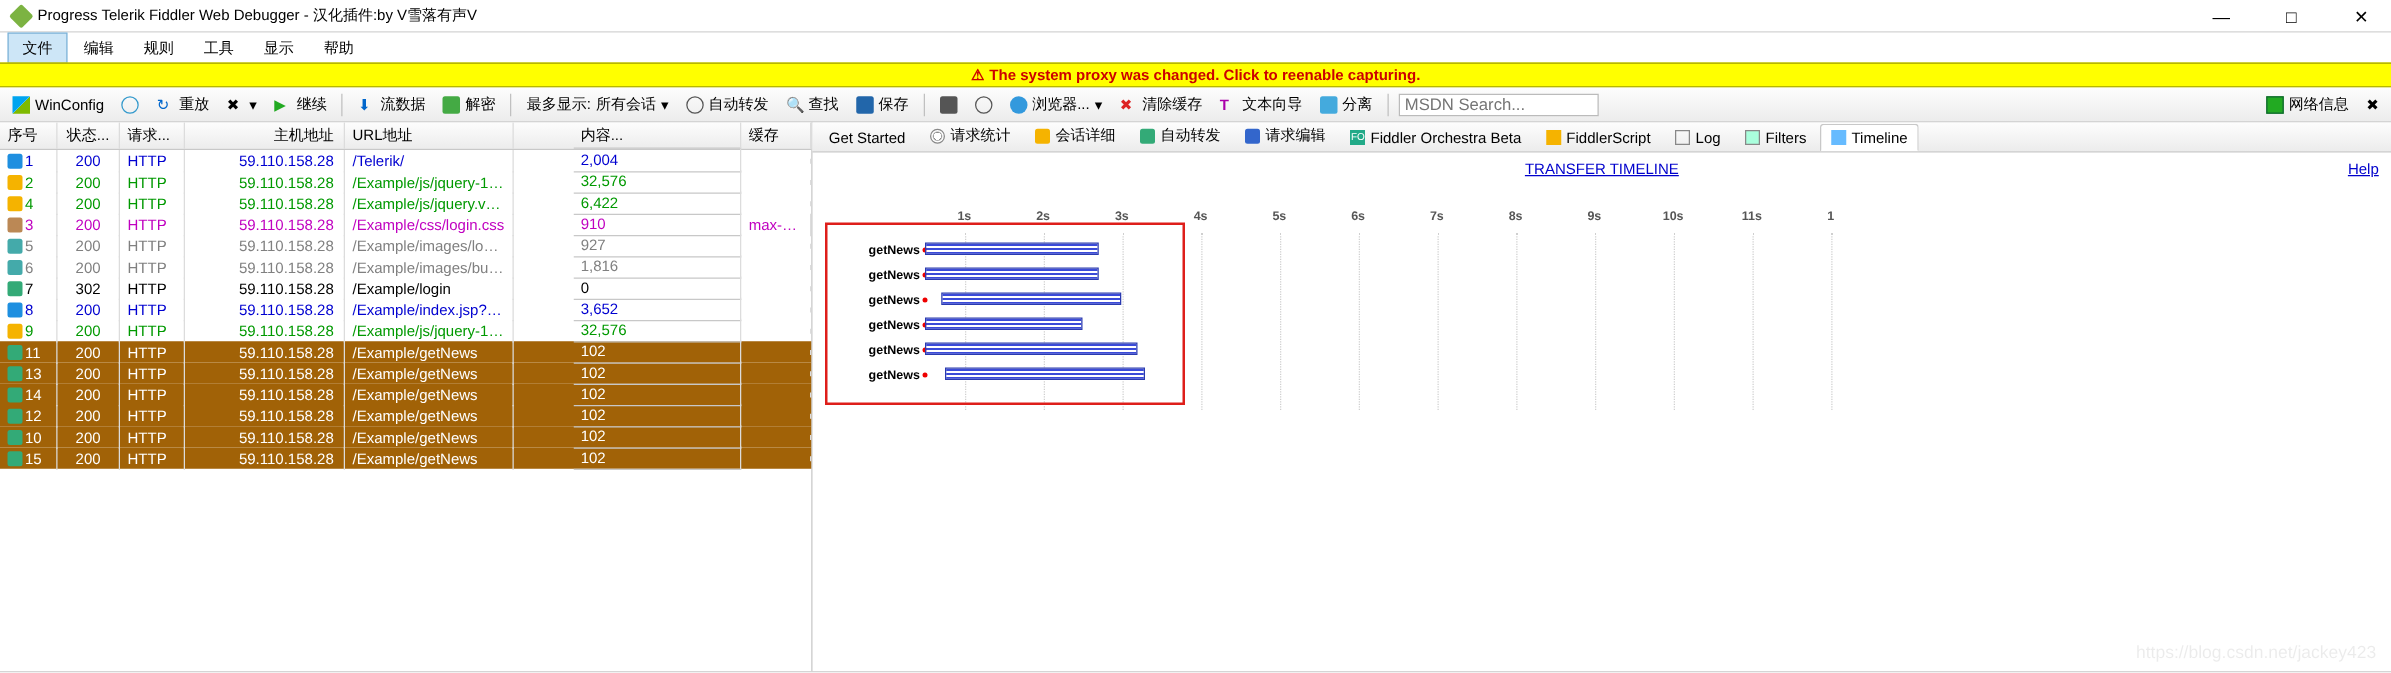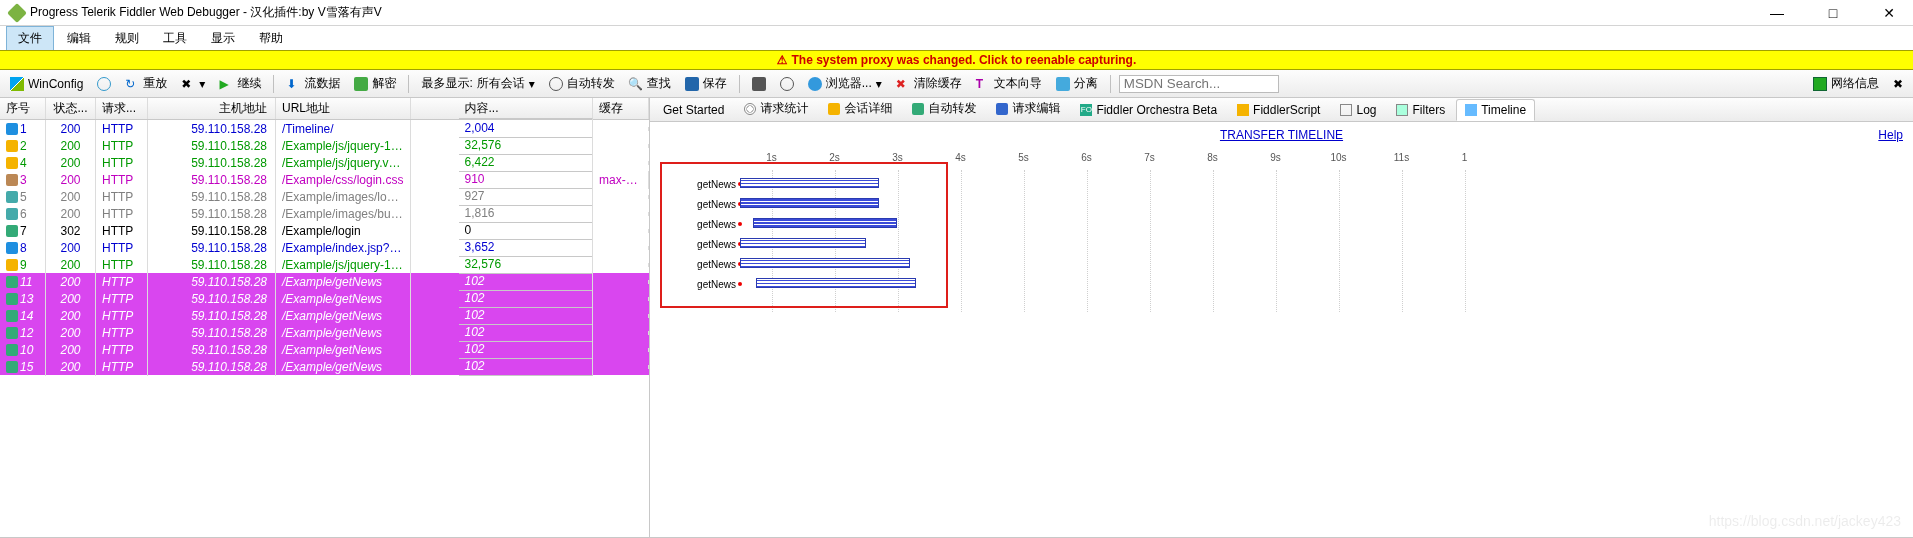--- a/index.html
+++ b/index.html
@@ -30,40 +30,40 @@
 .col.id { width: 46px; }
 .col.status { width: 50px; text-align: center; }
 .col.proto { width: 52px; }
 .col.host { width: 128px; text-align: right; padding-right: 8px; }
 .col.url { flex: 1; }
 .col.body { width: 54px; text-align: right; margin-left: 48px; }
 .col.cache { width: 56px; }
 .row { display: flex; height: 17px; align-items: center; font-size: 12px; }
 .row .col.id { display: flex; align-items: center; gap: 2px; }
 .row .micon { width: 12px; height: 12px; display: inline-block; border-radius: 2px; flex: none; }
-.row.sel { background: #d946ef; color: #fff; font-style: italic; }
+.row.sel { background: #a16207; color: #fff; }
 .row .num { text-align: center; }
 .right { flex: 1; display: flex; flex-direction: column; min-width: 0; justify-content: flex-end; }
 .tabstrip { height: 24px; background: linear-gradient(#fdfdfd,#ececec); border-bottom: 1px solid #c8c8c8; display: flex; align-items: flex-end; padding: 0 4px; gap: 2px; white-space: nowrap; }
 .tab { padding: 3px 8px; border: 1px solid transparent; display: inline-flex; align-items: center; gap: 4px; cursor: pointer; }
 .tab.active { border: 1px solid #c8c8c8; border-bottom: 1px solid #fff; background: #fff; border-radius: 3px 3px 0 0; }
 .tab .ticon { width: 12px; height: 12px; display: inline-block; }
 .ticon.clock { background: radial-gradient(circle,#fff 40%,#888 42%,#fff 60%); border: 1px solid #888; border-radius: 50%; }
 .ticon.chat { background: #f5b300; border-radius: 2px; }
 .ticon.fwd { background: #3a7; border-radius: 2px; }
 .ticon.edit { background: #36c; border-radius: 2px; }
 .ticon.fo { background: #2a8; color: #fff; font-size: 8px; line-height: 12px; text-align: center; }
 .ticon.fs { background: #f5b300; color: #fff; font-size: 8px; line-height: 12px; text-align: center; }
 .ticon.log { border: 1px solid #888; }
 .ticon.flt { border: 1px solid #888; background: #afd; }
 .ticon.tl { background: #6bf; }
 .timeline-pane { flex: 1; padding: 6px 10px; position: relative; overflow: hidden; }
 .tl-title { color: #0000cc; text-decoration: underline; font-weight: normal; text-align: center; }
 .help-link { position: absolute; right: 10px; top: 6px; color: #00c; text-decoration: underline; cursor: pointer; }
-.tl-chart { margin-top: 10px; height: 160px; position: relative; }
+.tl-chart { margin-top: 26px; height: 160px; position: relative; font-weight: bold; }
 .tl-axis { display: flex; margin-left: 80px; border-bottom: 1px solid transparent; }
 .tl-tick { flex: 0 0 63px; font-size: 10px; color: #555; text-align: center; position: relative; }
 .tl-grid { position: absolute; top: 18px; left: 80px; right: 10px; bottom: 0; }
 .tl-grid .vline { position: absolute; top: 0; bottom: 0; width: 1px; border-left: 1px dotted #cfcfcf; }
 .tl-sel { position: absolute; border: 2px solid #de1e1a; top: 10px; height: 146px; }
 .tl-rows { position: absolute; top: 22px; left: 0; right: 10px; }
 .tl-row { height: 20px; display: flex; align-items: center; }
 .tl-lbl { width: 80px; text-align: right; font-size: 10px; padding-right: 4px; position: relative; }
 .tl-lbl::after { content:""; position:absolute; right:-2px; top:3px; width:4px; height:4px; background:#e00; border-radius:50%; }
 .tl-bar-wrap { position: relative; flex: 1; height: 12px; }
@@ -178,21 +178,21 @@
         <div class="col url">URL地址</div>
         <div class="col body">内容...</div>
         <div class="col cache">缓存</div>
       </div>
       <div id="session-rows">
           <div class="row" style="color: rgb(0, 0, 208);">
             <div class="col id"><span class="micon" style="background:#1e8fe0"></span>1</div>
             <div class="col status">200</div>
             <div class="col proto">HTTP</div>
             <div class="col host">59.110.158.28</div>
-            <div class="col url">/Timeline/</div>
+            <div class="col url">/Telerik/</div>
             <div class="col body num">2,004</div>
             <div class="col cache"></div>
           </div>
           <div class="row" style="color: rgb(0, 153, 0);">
             <div class="col id"><span class="micon" style="background:#f5b300"></span>2</div>
             <div class="col status">200</div>
             <div class="col proto">HTTP</div>
             <div class="col host">59.110.158.28</div>
             <div class="col url">/Example/js/jquery-1.6.4.min.js</div>
             <div class="col body num">32,576</div>

